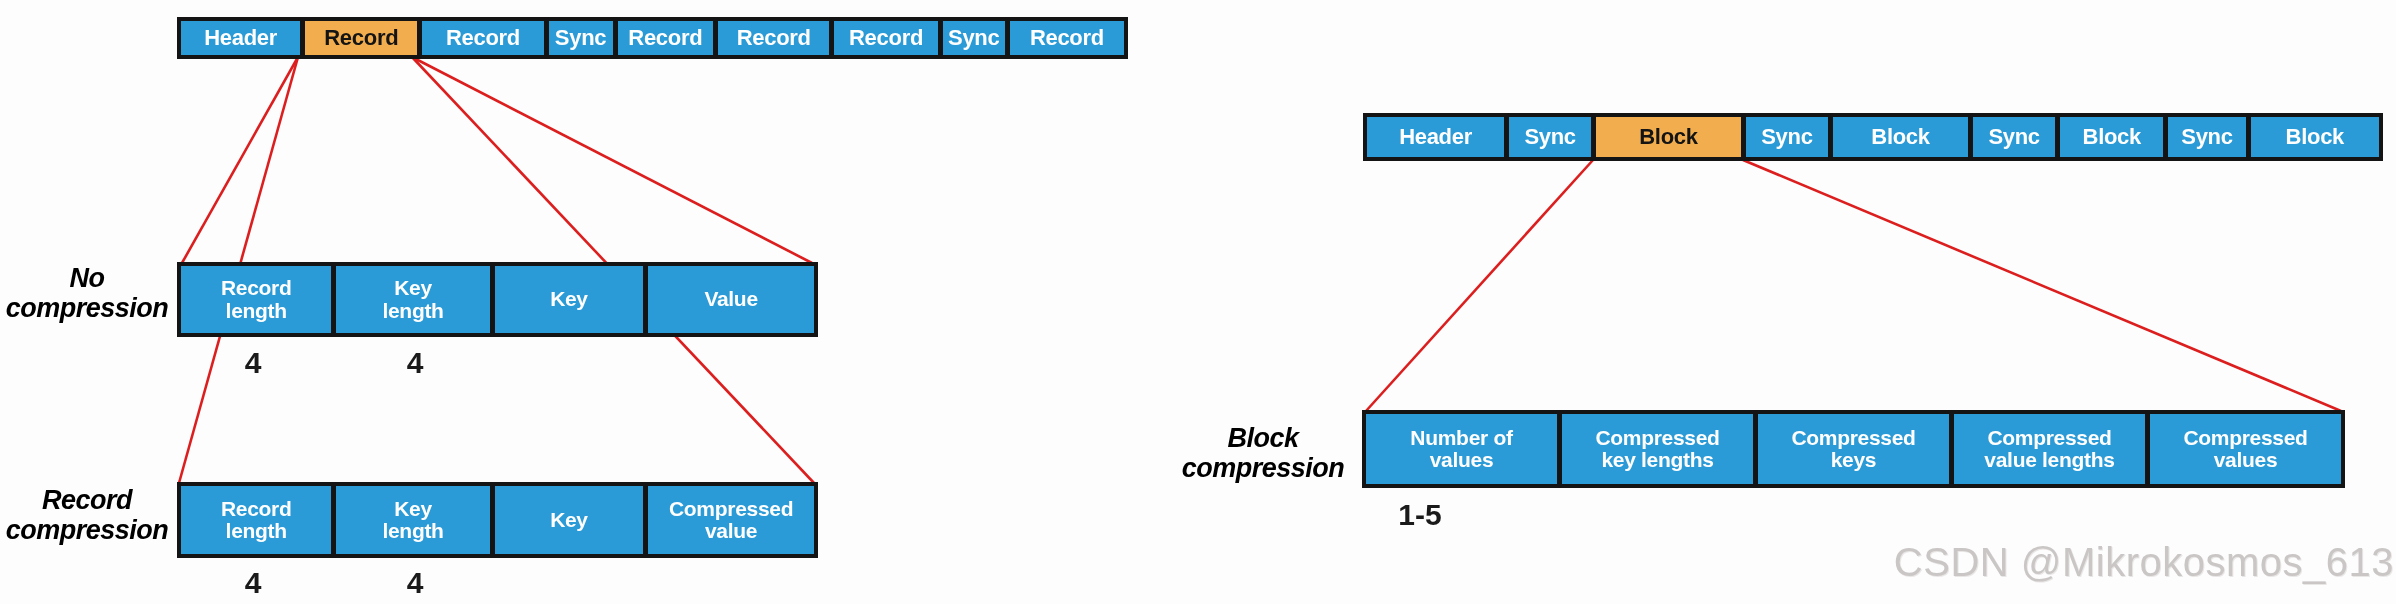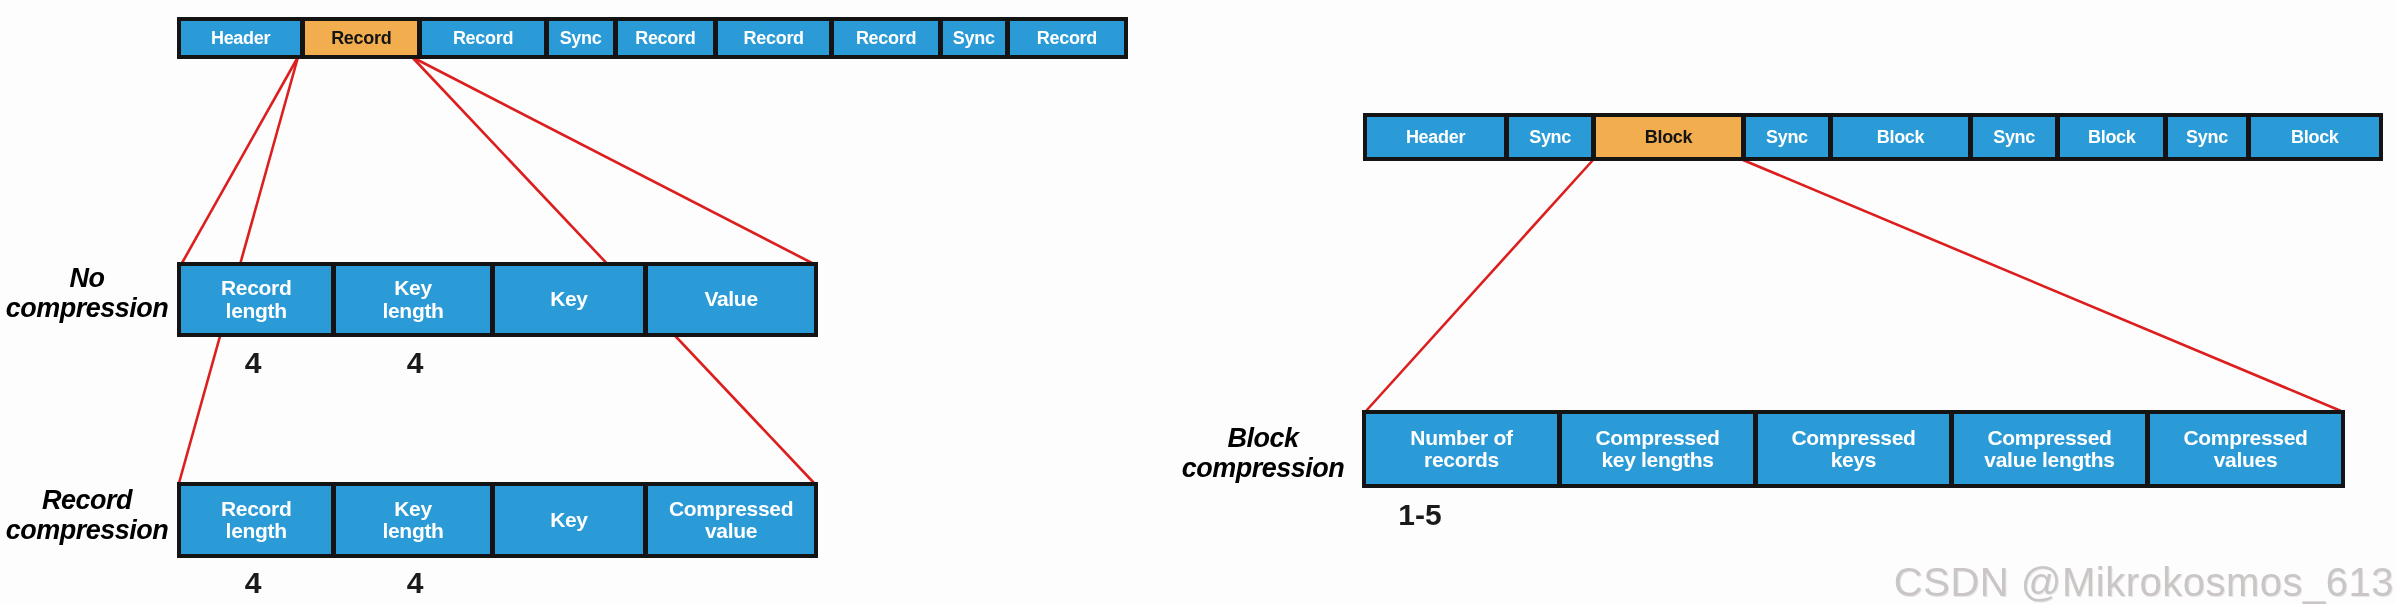--- a/index.html
+++ b/index.html
@@ -27,21 +27,21 @@
     background:var(--blue,#2B9BD7);
     color:#ffffff;
     display:flex;align-items:center;justify-content:center;
     text-align:center;
     font-weight:bold;
     white-space:pre-line;
     line-height:1.05;
     letter-spacing:-0.3px;
   }
   .cell.highlight{background:var(--orange,#F2AD4E);color:#141414;}
-  .stream .cell{font-size:18px;}
+  .stream .cell{font-size:22px;}
   .expanded .cell{font-size:21px;}
 
   
   .side-label{
     position:absolute;z-index:2;
     width:170px;
     text-align:center;
     font-weight:bold;font-style:italic;
     font-size:27px;line-height:1.1;
     color:#000000;
@@ -56,21 +56,20 @@
     font-size:30px;font-weight:600;
     color:#1a1a1a;
   }
   .watermark{
     position:absolute;z-index:3;
     right:2px;top:540px;
     font-size:40px;
     color:var(--watermark,#CAC6C6);
     letter-spacing:0.5px;
     text-shadow:1px 1px 0 #e9e6e6;
-    margin-top:20px;
   }
 </style>
 </head>
 <body>
 
 <div class="canvas">
 
   <svg class="lines" viewBox="0 0 2396 604">
     <line class="connector" x1="298" y1="57" x2="182" y2="263"></line>
     <line class="connector" x1="298" y1="57" x2="179" y2="483"></line>
@@ -128,21 +127,21 @@
       <div class="cell" style="flex-grow: 85;">Sync</div>
       <div class="cell" style="flex-grow: 107;">Block</div>
       <div class="cell" style="flex-grow: 80;">Sync</div>
       <div class="cell" style="flex-grow: 133;">Block</div>
     </div>
 
   <div class="side-label" style="left:1178px;top:424px;">Block
 compression</div>
   <div class="bar expanded" style="left:1362px;top:410px;width:983px;height:78px;">
       <div class="cell" style="flex-grow: 1;">Number of
-records</div>
+values</div>
       <div class="cell" style="flex-grow: 1;">Compressed
 key lengths</div>
       <div class="cell" style="flex-grow: 1;">Compressed
 keys</div>
       <div class="cell" style="flex-grow: 1;">Compressed
 value lengths</div>
       <div class="cell" style="flex-grow: 1;">Compressed
 values</div>
     </div>
   <div class="annot" style="left:1385px;top:498px;">1-5</div>

